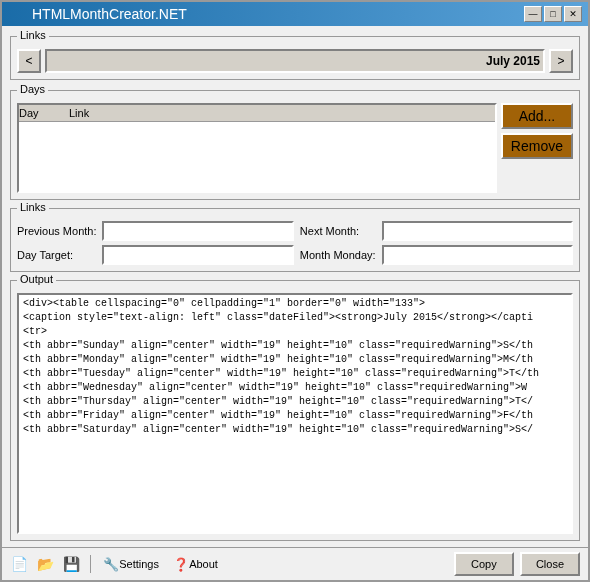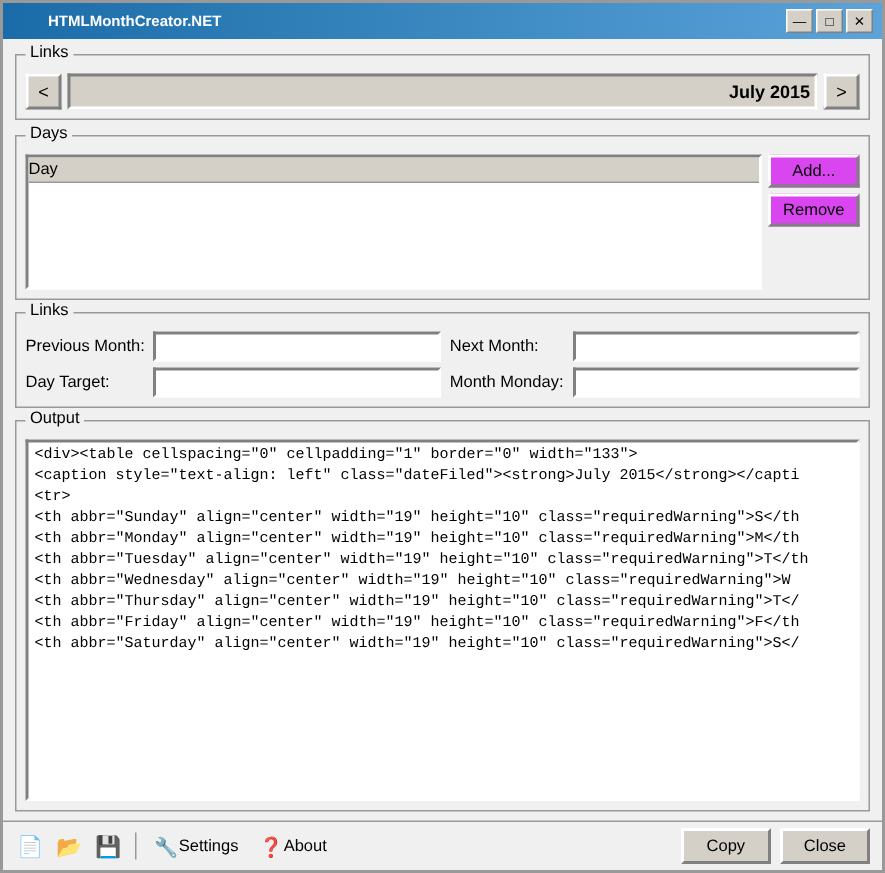--- a/index.html
+++ b/index.html
@@ -23,22 +23,22 @@
       background: linear-gradient(to right, #1a6ca8, #5ba3d9);
       color: white;
       padding: 4px 6px;
       display: flex;
       align-items: center;
       justify-content: space-between;
       height: 24px;
       flex-shrink: 0;
     }
     .title-bar-text {
-      font-size: 10px;
-      font-weight: bold;
+      font-size: 14px;
+      font-weight: normal;
       padding-left: 24px;
     }
     .title-bar-controls {
       display: flex;
       gap: 2px;
     }
     .title-btn {
       width: 18px;
       height: 16px;
       background: #d4d0c8;
@@ -132,26 +132,26 @@
       font-size: 11px;
     }
     .col-day { width: 50px; }
     .col-link { flex: 1; }
     .days-buttons {
       display: flex;
       flex-direction: column;
       gap: 4px;
     }
     .win-btn {
-      background: #d946ef;
+      background: #a16207;
       border: 2px solid;
       border-color: #fff #808080 #808080 #fff;
       padding: 3px 8px;
       cursor: pointer;
-      font-size: 11px;
+      font-size: 14px;
       min-width: 60px;
     }
     
     .links-section {
       margin-top: 2px;
     }
     .links-grid {
       display: grid;
       grid-template-columns: auto 1fr auto 1fr;
       gap: 4px 6px;
@@ -259,20 +259,21 @@
         <button class="nav-btn">&gt;</button>
       </div>
     </div>
 
     <div class="group-box days-section">
       <span class="group-label">Days</span>
       <div class="days-inner">
         <div class="days-list">
           <div class="days-list-header">
             <span class="col-day">Day</span>
+            <span class="col-link">Link</span>
           </div>
         </div>
         <div class="days-buttons">
           <button class="win-btn">Add...</button>
           <button class="win-btn">Remove</button>
         </div>
       </div>
     </div>
 
     <div class="group-box links-section">

